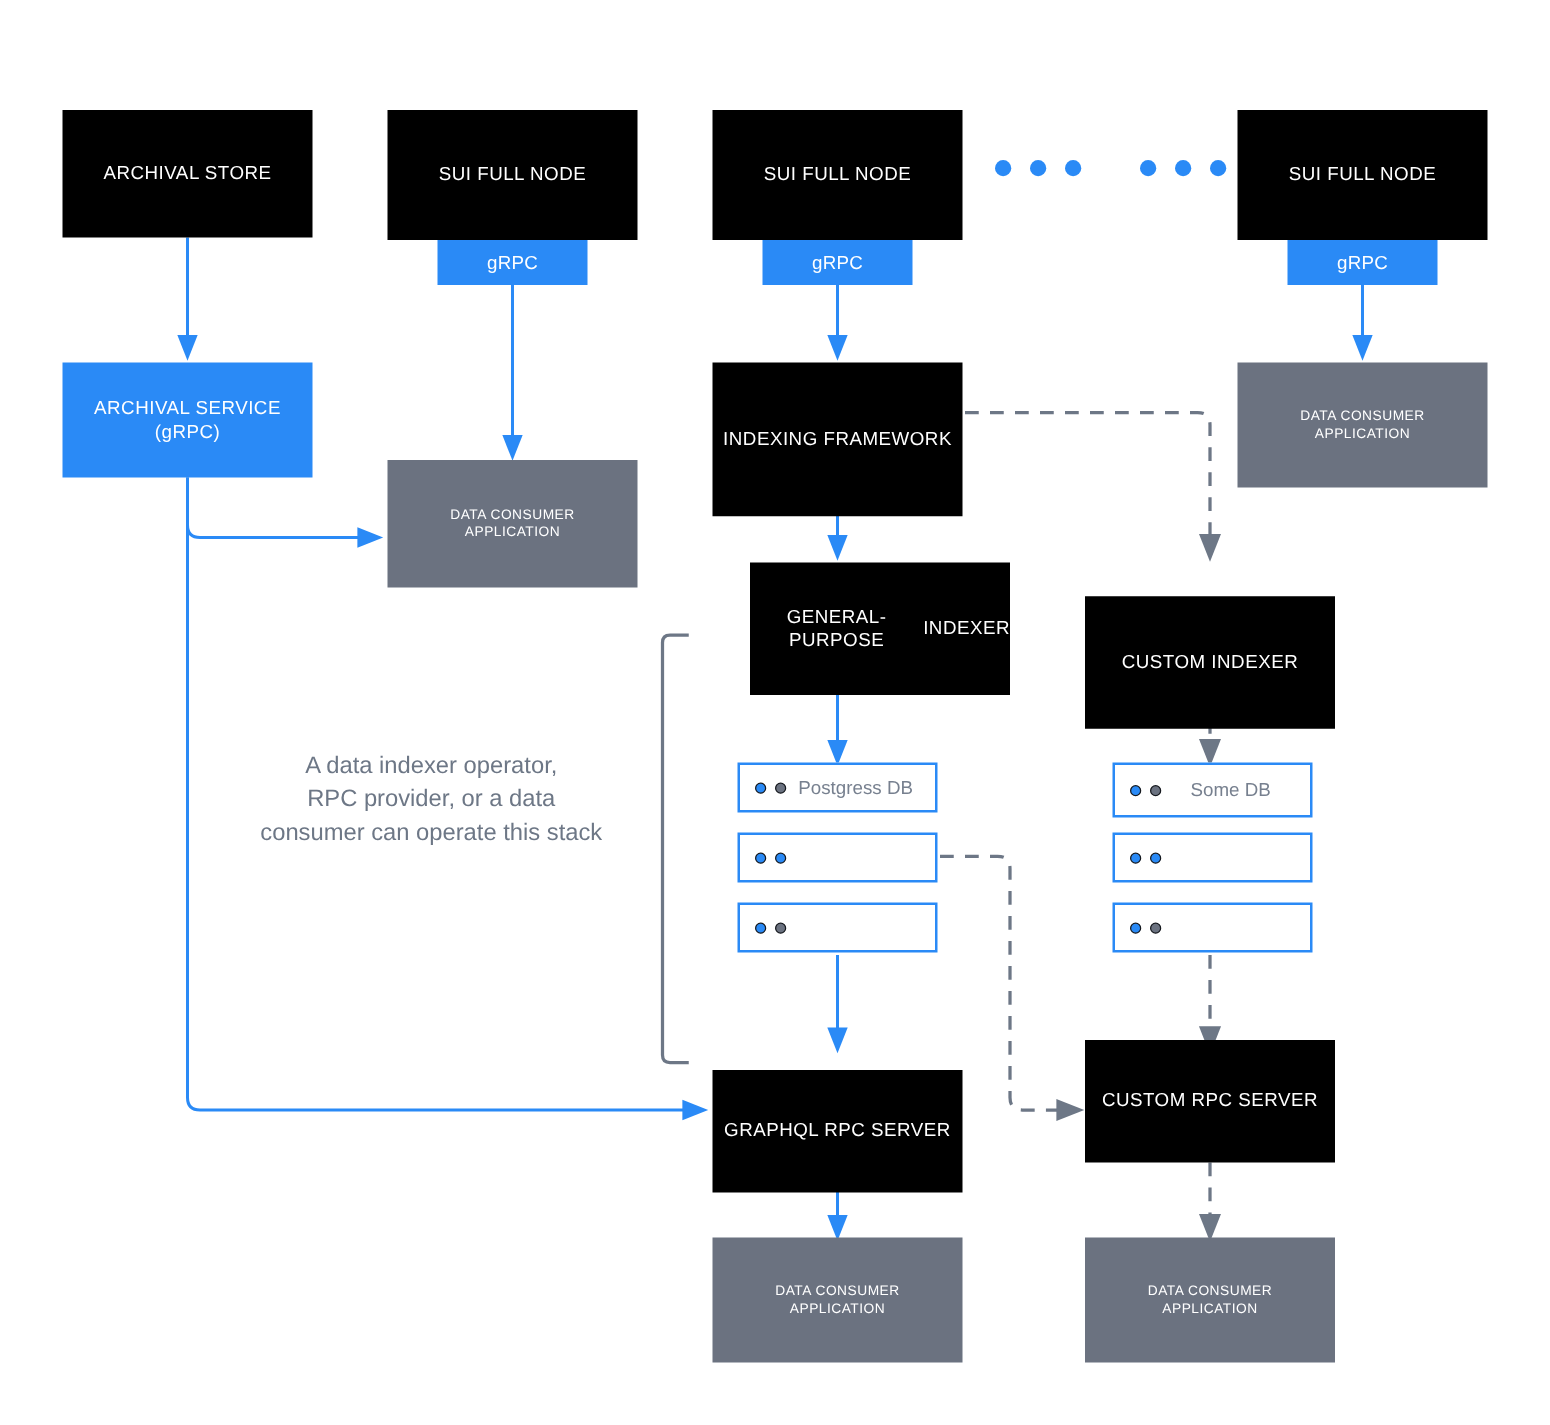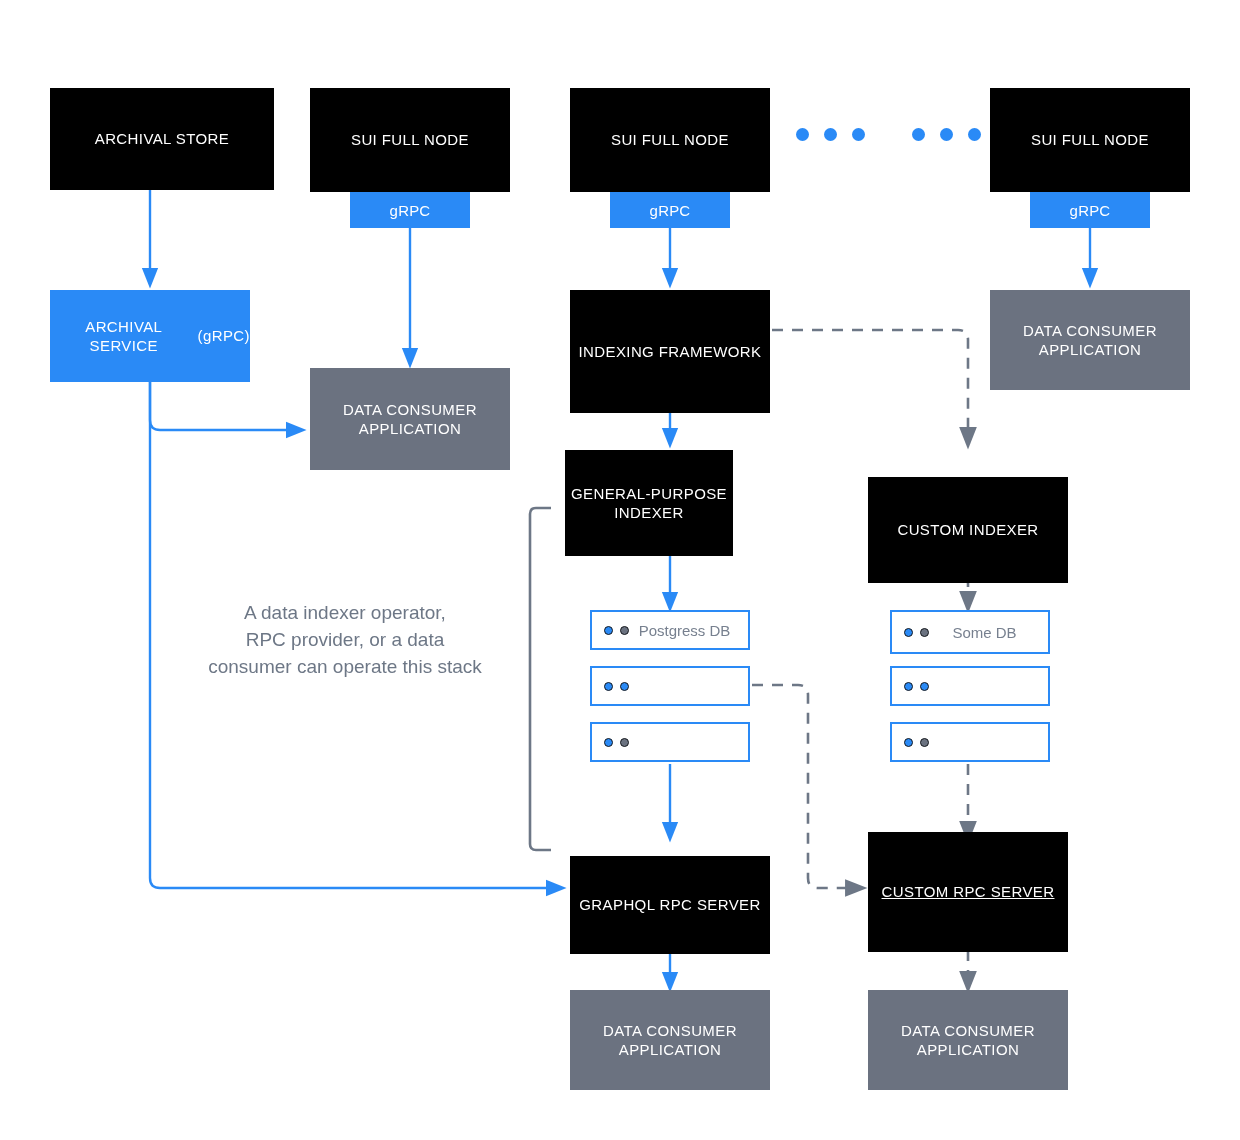--- a/index.html
+++ b/index.html
@@ -36,21 +36,21 @@
   }
   .node-black {
     background: #000000;
     color: #ffffff;
     font-size: 15px;
     letter-spacing: 0.4px;
   }
   .node-gray {
     background: #6b7280;
     color: #ffffff;
-    font-size: 15px;
+    font-size: 11px;
     letter-spacing: 0.4px;
   }
   .node-blue {
     background: #2a8af6;
     color: #ffffff;
     font-size: 15px;
     letter-spacing: 0.4px;
   }
   .badge-grpc {
     position: absolute;
@@ -155,21 +155,21 @@
 
     <path d="M752,685 L798,685 Q808,685 808,695 L808,878 Q808,888 818,888 L856,888" stroke="#6d7786" stroke-width="2.6" fill="none" stroke-dasharray="11 9" marker-end="url(#arrow-gray)"></path>
 
     <path d="M670,930 L670,982" stroke="#2a8af6" stroke-width="2.4" fill="none" marker-end="url(#arrow-blue)"></path>
 
     <path d="M968,930 L968,982" stroke="#6d7786" stroke-width="2.6" fill="none" stroke-dasharray="11 9" marker-end="url(#arrow-gray)"></path>
 
     <path d="M551,508 L536,508 Q530,508 530,514 L530,844 Q530,850 536,850 L551,850" stroke="#6d7786" stroke-width="2.6" fill="none"></path>
   </svg>
 
-  <div class="node node-black" style="left:50px; top:88px; width:224px; height:102px;">
+  <div class="node node-black" style="left:50px; top:88px; width:200px; height:102px;">
     <span>ARCHIVAL STORE</span>
   </div>
 
   <div class="node node-black" style="left:310px; top:88px; width:200px; height:104px;">
     <span>SUI FULL NODE</span>
   </div>
   <div class="badge-grpc" style="left:350px; top:192px; width:120px; height:36px;">
     <span>gRPC</span>
   </div>
 
@@ -191,40 +191,40 @@
     <span class="big-dot"></span>
   </div>
 
   <div class="node node-black" style="left:990px; top:88px; width:200px; height:104px;">
     <span>SUI FULL NODE</span>
   </div>
   <div class="badge-grpc" style="left:1030px; top:192px; width:120px; height:36px;">
     <span>gRPC</span>
   </div>
 
-  <div class="node node-blue" style="left:50px; top:290px; width:200px; height:92px; ">
+  <div class="node node-blue" style="left:50px; top:290px; width:200px; height:92px; flex-direction:column;">
     <span>ARCHIVAL SERVICE</span>
     <span>(gRPC)</span>
   </div>
 
   <div class="node node-gray" style="left:310px; top:368px; width:200px; height:102px; flex-direction:column;">
     <span>DATA CONSUMER</span>
     <span>APPLICATION</span>
   </div>
 
   <div class="node node-black" style="left:570px; top:290px; width:200px; height:123px;">
     <span>INDEXING FRAMEWORK</span>
   </div>
 
   <div class="node node-gray" style="left:990px; top:290px; width:200px; height:100px; flex-direction:column;">
     <span>DATA CONSUMER</span>
     <span>APPLICATION</span>
   </div>
 
-  <div class="node node-black" style="left:565px; top:450px; width:168px; height:106px; flex-direction:column;">
+  <div class="node node-black" style="left:600px; top:450px; width:208px; height:106px; ">
     <span>GENERAL-PURPOSE</span>
     <span>INDEXER</span>
   </div>
 
   <div class="node node-black" style="left:868px; top:450px; width:200px; height:106px;margin-top:27px;">
     <span>CUSTOM INDEXER</span>
   </div>
 
   <div class="db-box" style="left:590px; top:610px; width:160px; height:40px;">
     <span class="db-dots">
@@ -267,21 +267,21 @@
       <span class="db-dot blue"></span>
       <span class="db-dot gray"></span>
     </span>
     <span class="db-label"></span>
   </div>
 
   <div class="node node-black" style="left:570px; top:832px; width:200px; height:98px;margin-top:24px;">
     <span>GRAPHQL RPC SERVER</span>
   </div>
 
-  <div class="node node-black" style="left:868px; top:832px; width:200px; height:120px;text-decoration:underline;">
+  <div class="node node-black" style="left:868px; top:832px; width:200px; height:98px;">
     <span>CUSTOM RPC SERVER</span>
   </div>
 
   <div class="node node-gray" style="left:570px; top:990px; width:200px; height:100px; flex-direction:column;">
     <span>DATA CONSUMER</span>
     <span>APPLICATION</span>
   </div>
 
   <div class="node node-gray" style="left:868px; top:990px; width:200px; height:100px; flex-direction:column;">
     <span>DATA CONSUMER</span>

